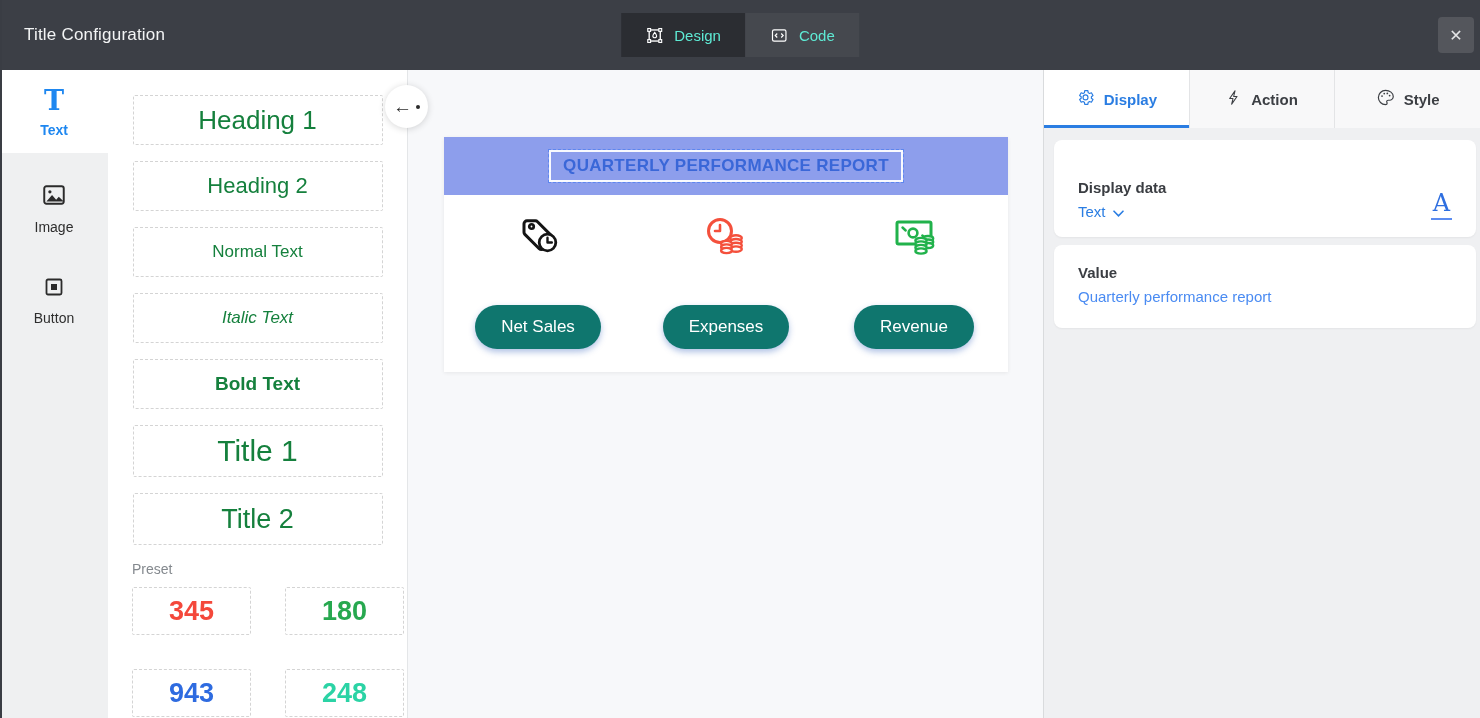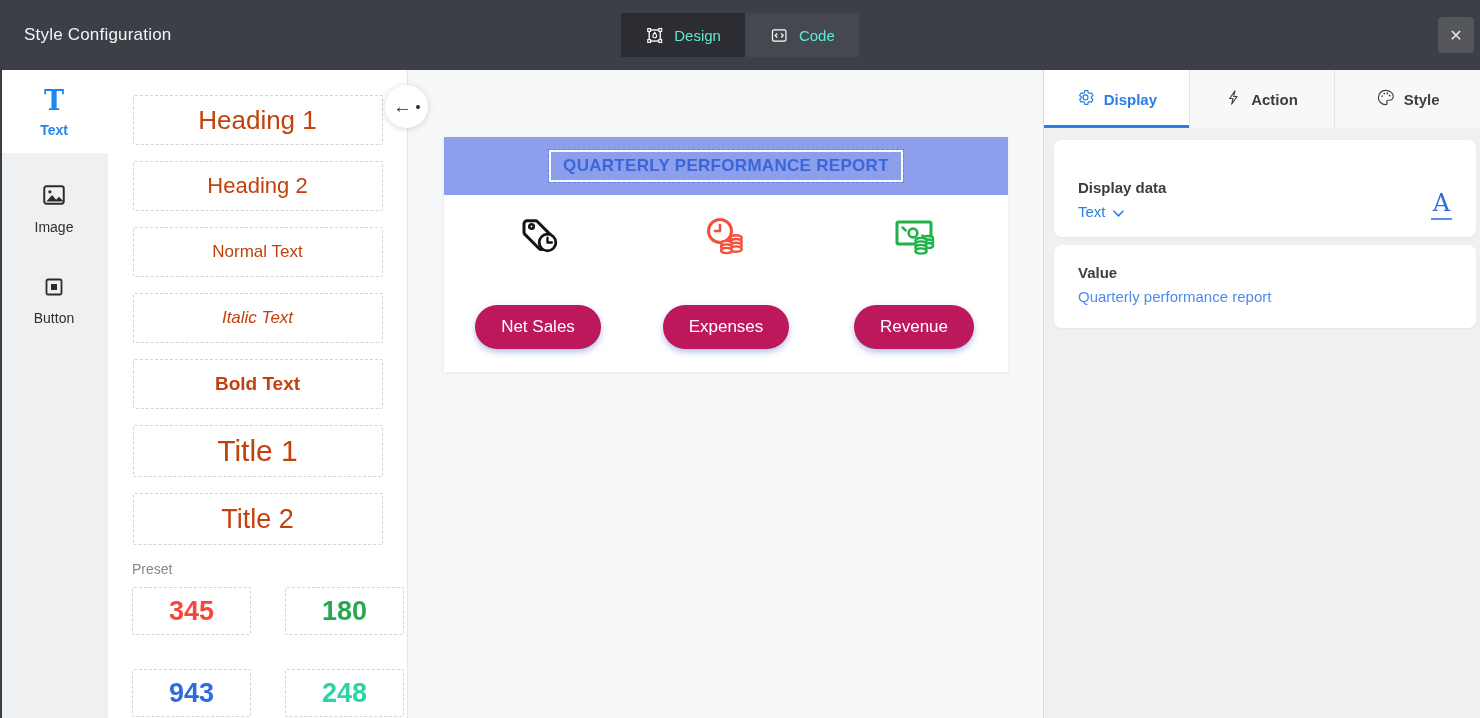--- a/index.html
+++ b/index.html
@@ -26,21 +26,21 @@
   .rail-item { display:flex; flex-direction:column; align-items:center; padding:17px 0 15px; cursor:pointer; }
   .rail-item .rlabel { font-size:14px; color:#2e2e2e; margin-top:7px; }
   .rail-item.active { background:#fff; }
   .rail-item.active .rlabel { color:#1e87f0; font-weight:700; }
   .t-glyph { font-family:"DejaVu Serif", serif; font-weight:700; font-size:27px; line-height:28px; color:#1e87f0; }
   .rail-item + .rail-item { margin-top:8px; }
   .rail-item.active + .rail-item { margin-top:12px; }
 
   
   .elements { width:299px; flex:0 0 299px; background:#fff; padding-top:25px; }
-  .tile { width:250px; height:50px; margin:0 auto 16px; border:1px dashed #d4d4d4; border-radius:2px; display:flex; align-items:center; justify-content:center; color:#c2410c; cursor:grab; background:#fff; }
+  .tile { width:250px; height:50px; margin:0 auto 16px; border:1px dashed #d4d4d4; border-radius:2px; display:flex; align-items:center; justify-content:center; color:#15803d; cursor:grab; background:#fff; }
   .tile.f-h1 { font-size:26px; font-weight:500; }
   .tile.f-h2 { font-size:22px; font-weight:500; }
   .tile.f-normal { font-size:17px; }
   .tile.f-bold { font-size:19px; font-weight:700; }
   .tile.f-italic { font-size:17px; font-style:italic; }
   .tile.f-t1 { font-size:30px; font-weight:500; height:52px; }
   .tile.f-t2 { font-size:27px; font-weight:500; height:52px; }
   .preset-label { font-size:14px; color:#84898e; margin:10px 0 10px 24px; }
   .preset-grid { display:grid; grid-template-columns:119px 119px; column-gap:12px; row-gap:14px; margin-left:24px;gap:34px; }
   .ptile { height:48px; border:1px dashed #d4d4d4; border-radius:2px; display:flex; align-items:center; justify-content:center; font-size:27px; font-weight:700; cursor:grab; background:#fff; }
@@ -54,21 +54,21 @@
   
   .canvas { width:636px; flex:0 0 636px; background:#f7f8fa; border-left:1px solid #e4e6e8; position:relative; }
   .card { position:absolute; left:36px; top:67px; width:564px; height:235px; background:#fff; box-shadow:0 1px 4px rgba(0,0,0,.07); }
   .band { height:58px; background:#8d9eec; display:flex; align-items:center; justify-content:center; }
   .sel-outer { border:1px dashed #5d86ef; }
   .sel-inner { border:2px solid rgba(255,255,255,.95); padding:4px 12px; font-size:17px; font-weight:700; color:#3a67d8; letter-spacing:.3px; }
   .icon-row { display:grid; grid-template-columns:1fr 1fr 1fr; margin-top:18px; }
   .icon-cell { display:flex; justify-content:center; }
   .btn-row { display:grid; grid-template-columns:1fr 1fr 1fr; margin-top:44px; }
   .btn-cell { display:flex; justify-content:center; }
-  .cv-btn { height:44px; min-width:114px; padding:0 26px; border:none; border-radius:22px; background:#be185d; color:#fff; font-size:17px; font-family:inherit; box-shadow:0 3px 6px rgba(30,80,180,.35); cursor:pointer; display:flex; align-items:center; justify-content:center; }
+  .cv-btn { height:44px; min-width:114px; padding:0 26px; border:none; border-radius:22px; background:#0f766e; color:#fff; font-size:17px; font-family:inherit; box-shadow:0 3px 6px rgba(30,80,180,.35); cursor:pointer; display:flex; align-items:center; justify-content:center; }
 
   
   .inspector { flex:1; border-left:1px solid #d9dbdd; background:#eff0f2; display:flex; flex-direction:column; }
   .itabs { display:flex; height:58px; background:#f8f8f9; flex:0 0 58px; }
   .itab { flex:1; display:flex; align-items:center; justify-content:center; gap:9px; font-size:15px; font-weight:600; color:#3c3f44; border-right:1px solid #e3e4e6; cursor:pointer; position:relative; }
   .itab:last-child { border-right:none; }
   .itab.active { background:#fff; color:#2a7de2; }
   .itab.active::after { content:""; position:absolute; left:0; bottom:0; height:3px; width:100%; background:#2a7de2; }
   .ibody { padding:12px 4px 0 10px; }
   .icard { background:#fff; border-radius:8px; padding:17px 24px; margin-bottom:8px; box-shadow:0 1px 2px rgba(0,0,0,.05); }
@@ -79,21 +79,21 @@
   .ilink { color:#4a8bf2; font-size:15px; cursor:pointer; }
   .icard.v { padding:19px 24px 23px; }
 </style>
 </head>
 <body>
 
 <div class="app">
   <div class="edge-strip"></div>
 
   <div class="topbar">
-    <div class="topbar-title">Style Configuration</div>
+    <div class="topbar-title">Title Configuration</div>
     <div class="topbar-tabs">
       <div class="ttab active">
         <span>
           <svg width="19" height="19" viewBox="0 0 24 24" fill="none" stroke="#fff" stroke-width="1.7">
             <rect x="5" y="5" width="14" height="14"></rect>
             <rect x="3.2" y="3.2" width="3.6" height="3.6" fill="#3c3f46" stroke="#fff" stroke-width="1.4"></rect>
             <rect x="17.2" y="3.2" width="3.6" height="3.6" fill="#3c3f46" stroke="#fff" stroke-width="1.4"></rect>
             <rect x="3.2" y="17.2" width="3.6" height="3.6" fill="#3c3f46" stroke="#fff" stroke-width="1.4"></rect>
             <rect x="17.2" y="17.2" width="3.6" height="3.6" fill="#3c3f46" stroke="#fff" stroke-width="1.4"></rect>
             <path d="M12 8c1.6 2 2.4 3.2 2.4 4.5a2.4 2.4 0 1 1-4.8 0C9.6 11.2 10.4 10 12 8z" stroke-width="1.4"></path>

